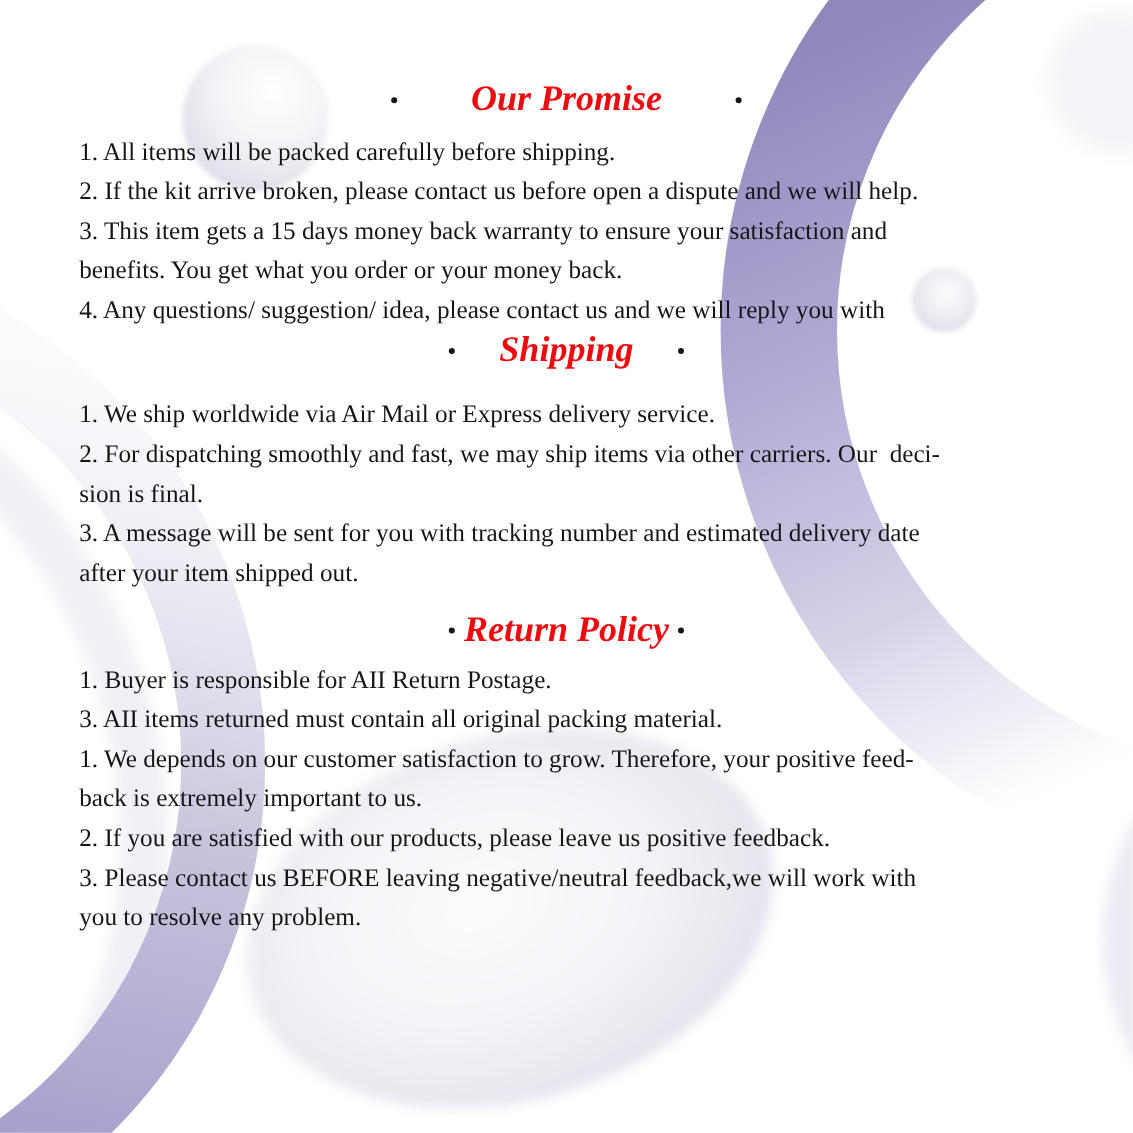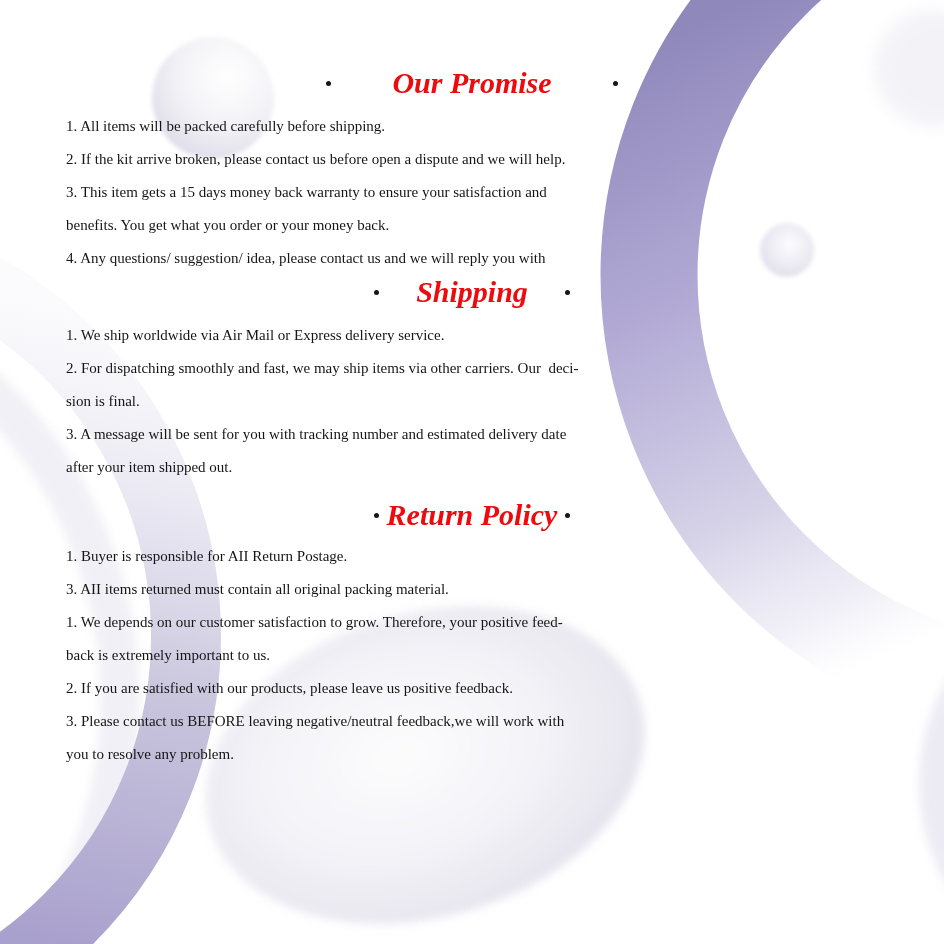--- a/index.html
+++ b/index.html
@@ -45,29 +45,29 @@
     color: var(--heading-color, #ec0b0e);
     white-space: pre;
   }
   .dot {
     width: 5px; height: 5px;
     border-radius: 50%;
     background: var(--dot-color, #161616);
     flex: 0 0 auto;
   }
   .section-body {
-    font-size: 15px;
+    font-size: 21px;
     line-height: 33px;
     color: var(--body-color, #151515);
   }
   .body-line { white-space: pre; }
 
   
   .sec-0 .section-heading { margin-top: 64px;  margin-bottom: 8px; gap: 48px; }
-  .sec-1 .section-heading { margin-top: -2px;  margin-bottom: 8px; }
+  .sec-1 .section-heading { margin-top: -2px;  margin-bottom: 18px; }
   .sec-2 .section-heading { margin-top: 12px;  margin-bottom: 6px; }
   .sec-3 .section-heading { margin-top: 34px;  margin-bottom: 5px; }
 </style>
 </head>
 <body>
 
 <div class="page">
 
   <svg class="bg-decor" viewBox="0 0 944 944" width="944" height="944" aria-hidden="true">
     <defs>

